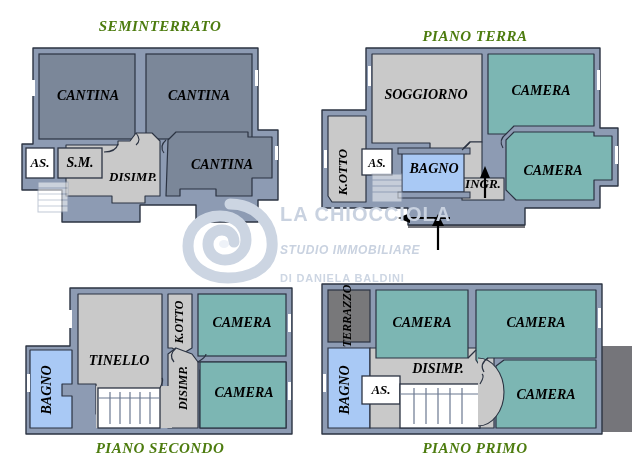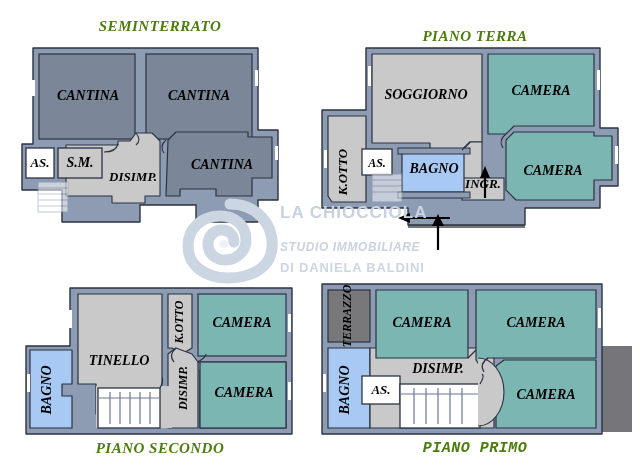--- a/index.html
+++ b/index.html
@@ -26,23 +26,23 @@
   
   .watermark{
     position:absolute;left:180px;top:200px;width:290px;height:80px;
     pointer-events:none;
   }
   .wm-text{
     position:absolute;left:100px;top:4px;
     font-family:"Liberation Sans", sans-serif;font-weight:bold;
     color:#c9d2e0;line-height:1.05;
   }
-  .wm-l1{font-size:17px;letter-spacing:1px;}
+  .wm-l1{font-size:20px;letter-spacing:1px;}
   .wm-l2{font-size:12px;letter-spacing:.6px;margin-top:19px;font-style:italic;}
-  .wm-l3{font-size:13px;letter-spacing:.8px;margin-top:8px;color:#cdd6e3;}
+  .wm-l3{font-size:11px;letter-spacing:.8px;margin-top:16px;color:#cdd6e3;}
   .wm-logo{position:absolute;left:0;top:0;width:100px;height:80px;}
 </style>
 </head>
 <body>
 
 <div class="plan-wrap" style="left:0;top:0;width:320px;height:240px;">
 
   <div class="title" style="top:18px;">SEMINTERRATO</div>
 
   <svg width="320" height="240" viewBox="0 0 320 240">
@@ -202,21 +202,21 @@
     <text class="room-label" x="180" y="60" font-size="12" transform="rotate(-90 180 60)">K.OTTO</text>
     <text class="room-label" x="242" y="62" font-size="14">CAMERA</text>
     <text class="room-label" x="244" y="132" font-size="14">CAMERA</text>
     <text class="room-label" x="48" y="128" font-size="14" transform="rotate(-90 48 128)">BAGNO</text>
     <text class="room-label" x="184" y="126" font-size="12" transform="rotate(-90 184 126)">DISIMP.</text>
   </svg>
 </div>
 
 <div class="plan-wrap" style="left:310px;top:262px;width:330px;height:208px;">
 
-  <div class="title" style="top:178px;font-family:Liberation Mono, monospace;">PIANO PRIMO</div>
+  <div class="title" style="top:178px;">PIANO PRIMO</div>
 
   <svg width="330" height="208" viewBox="0 0 330 208">
 
     <rect x="288" y="84" width="34" height="86" fill="#75757a"></rect>
 
     <path d="M12,22 L292,22 L292,172 L12,172 Z" fill="#8d9bb3" stroke="#2b3342" stroke-width="1.4" stroke-linejoin="round"></path>
 
     <rect x="18" y="28" width="42" height="52" fill="#78787a" stroke="#2b3342" stroke-width="1.2"></rect>
 
     <path d="M18,86 L60,86 L60,166 L18,166 Z" fill="#a9c9f5" stroke="#2b3342" stroke-width="1.2"></path>

